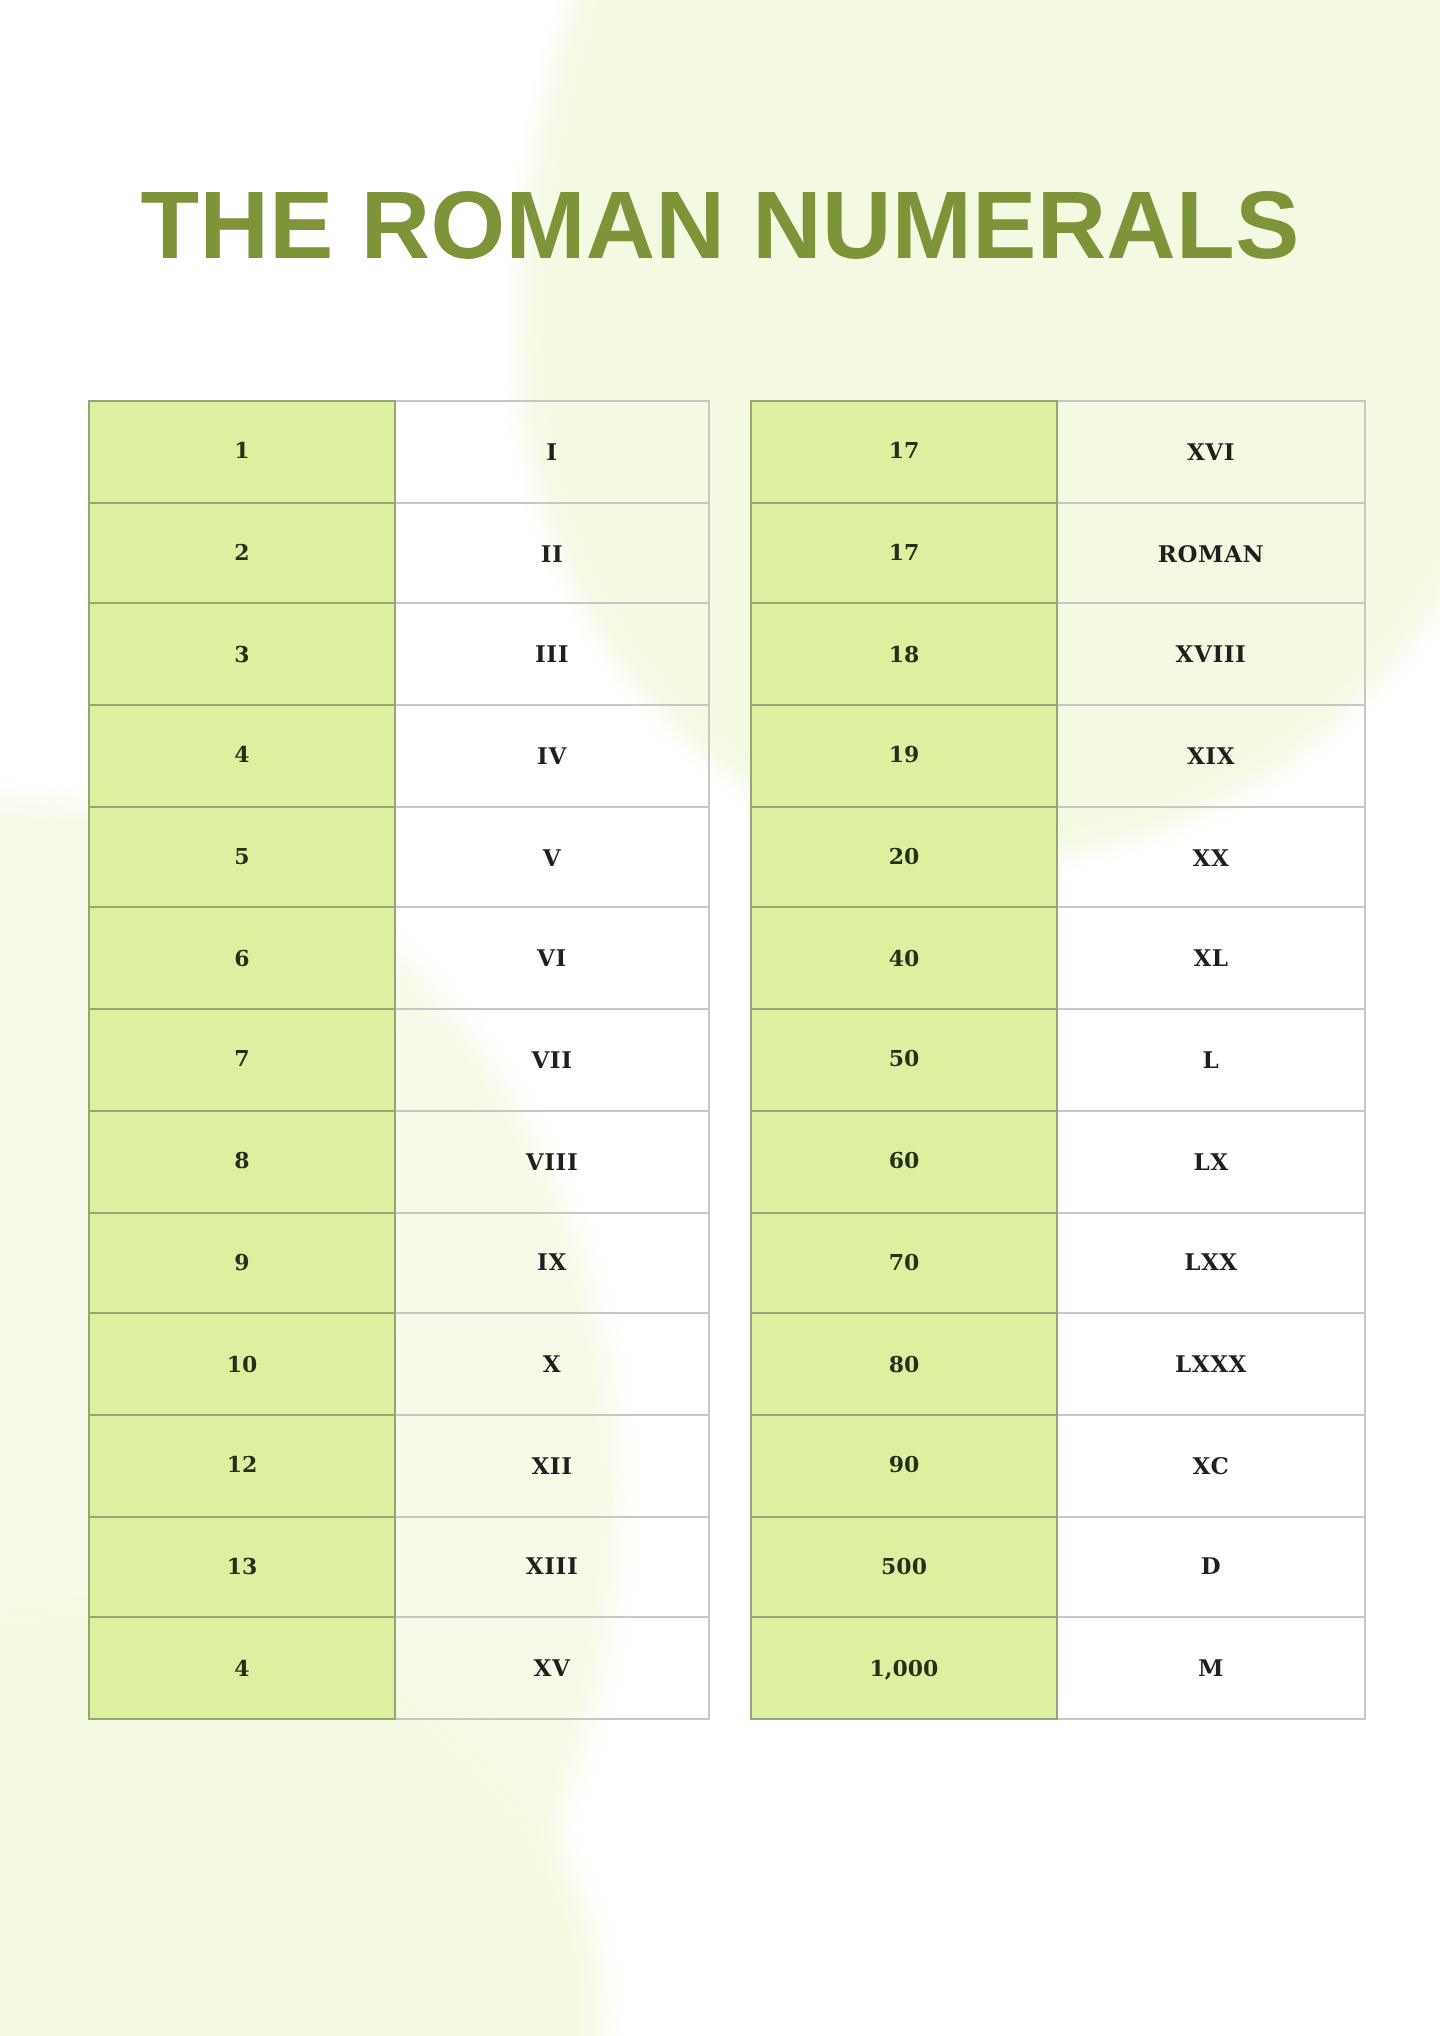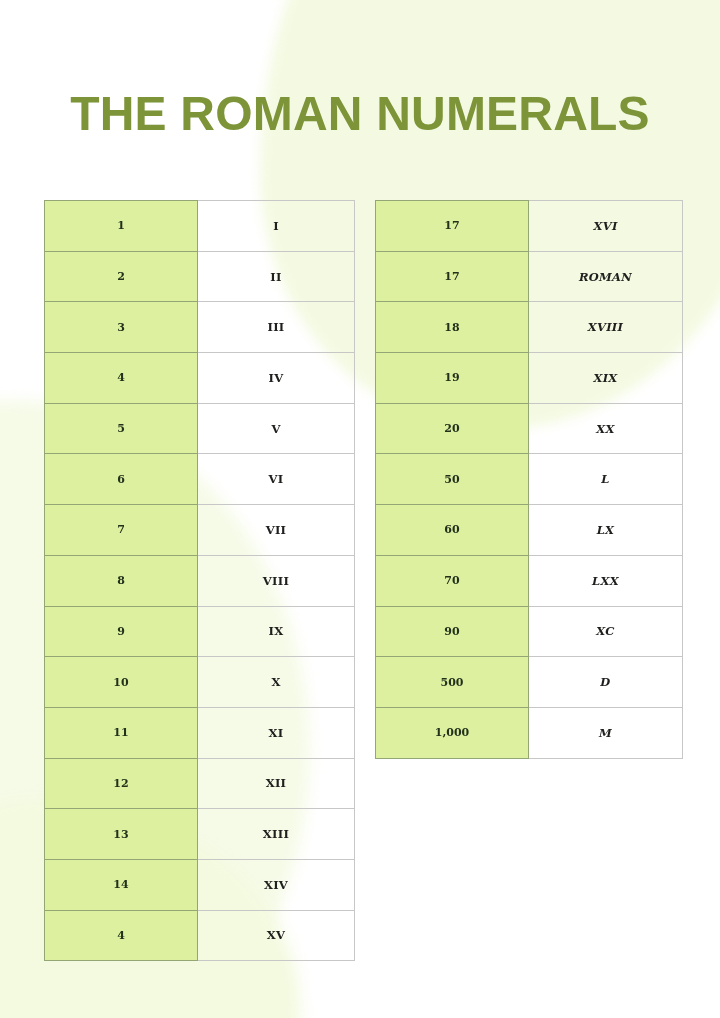--- a/index.html
+++ b/index.html
@@ -113,21 +113,21 @@
   td.cell-roman {
     background: transparent;
     border: 1px solid #c7c7c7;
     font-family: "DejaVu Serif", serif;
     font-weight: bold;
     font-size: 11.5px;
     color: #1f1f1d;
     letter-spacing: 0.3px;
   }
   #table-left  td.cell-roman { width: 156px; }
-  #table-right td.cell-roman { width: 153px; font-style: italic; }
+  #table-right td.cell-roman { width: 153px; }
 </style>
 </head>
 <body>
 
 <div id="bg-layer">
   <div class="blob" id="blob-top-right"></div>
   <div class="blob" id="blob-left-sweep"></div>
   <div class="blob" id="blob-bottom-left"></div>
 </div>
 
@@ -171,36 +171,28 @@
         </tr>
         <tr>
           <td class="cell-number">9</td>
           <td class="cell-roman">IX</td>
         </tr>
         <tr>
           <td class="cell-number">10</td>
           <td class="cell-roman">X</td>
         </tr>
         <tr>
-          <td class="cell-number">11</td>
-          <td class="cell-roman">XI</td>
-        </tr>
-        <tr>
           <td class="cell-number">12</td>
           <td class="cell-roman">XII</td>
         </tr>
         <tr>
           <td class="cell-number">13</td>
           <td class="cell-roman">XIII</td>
         </tr>
         <tr>
-          <td class="cell-number">14</td>
-          <td class="cell-roman">XIV</td>
-        </tr>
-        <tr>
           <td class="cell-number">4</td>
           <td class="cell-roman">XV</td>
         </tr>
       </tbody>
   </table>
 
   <table class="numerals-table" id="table-right">
     <tbody>
         <tr>
           <td class="cell-number">17</td>
@@ -216,32 +208,40 @@
         </tr>
         <tr>
           <td class="cell-number">19</td>
           <td class="cell-roman">XIX</td>
         </tr>
         <tr>
           <td class="cell-number">20</td>
           <td class="cell-roman">XX</td>
         </tr>
         <tr>
+          <td class="cell-number">40</td>
+          <td class="cell-roman">XL</td>
+        </tr>
+        <tr>
           <td class="cell-number">50</td>
           <td class="cell-roman">L</td>
         </tr>
         <tr>
           <td class="cell-number">60</td>
           <td class="cell-roman">LX</td>
         </tr>
         <tr>
           <td class="cell-number">70</td>
           <td class="cell-roman">LXX</td>
         </tr>
         <tr>
+          <td class="cell-number">80</td>
+          <td class="cell-roman">LXXX</td>
+        </tr>
+        <tr>
           <td class="cell-number">90</td>
           <td class="cell-roman">XC</td>
         </tr>
         <tr>
           <td class="cell-number">500</td>
           <td class="cell-roman">D</td>
         </tr>
         <tr>
           <td class="cell-number">1,000</td>
           <td class="cell-roman">M</td>

